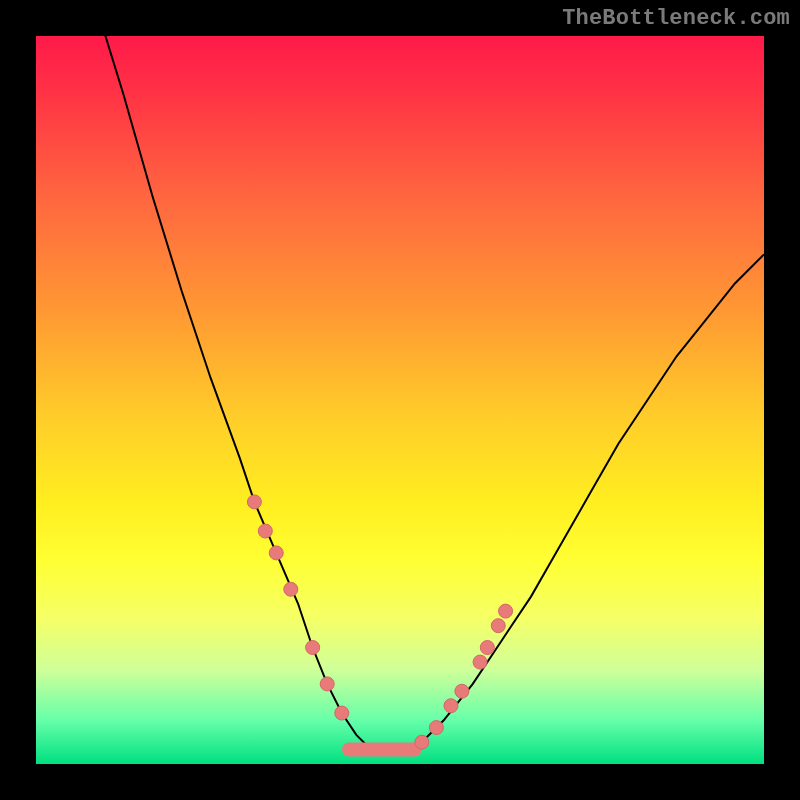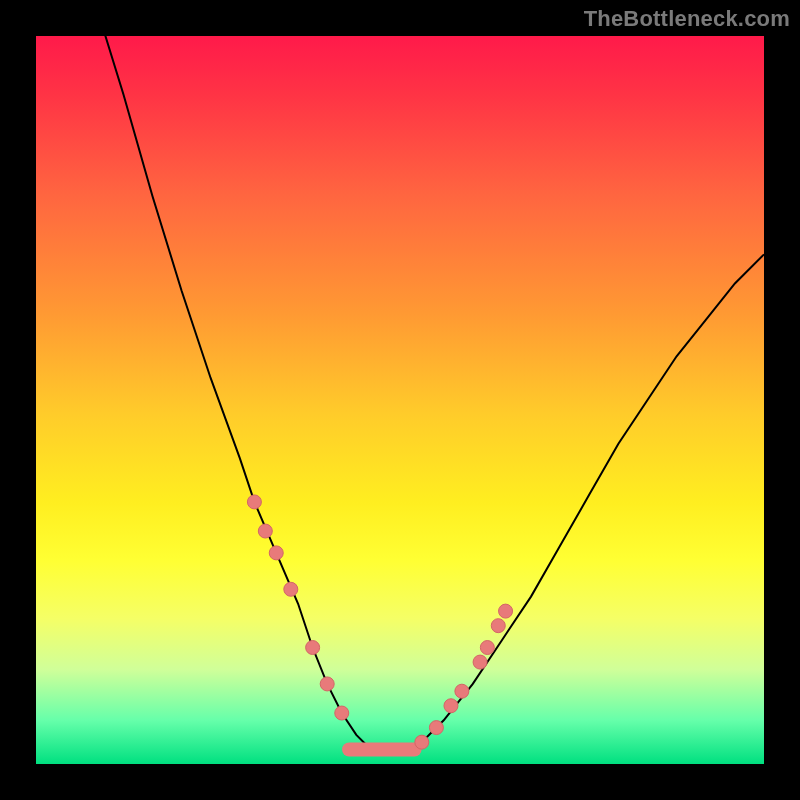--- a/index.html
+++ b/index.html
@@ -26,21 +26,21 @@
       #ffff33 72%,
       #f5ff66 80%,
       #d0ff99 87%,
       #66ffaa 94%,
       #00e080 100%);
   }
   .watermark {
     position: absolute;
     top: 6px;
     right: 10px;
-    font-family: Liberation Sans, sans-serif;
+    font-family: Liberation Mono, monospace;
     font-size: 22px;
     font-weight: 600;
     color: #7a7a7a;
     letter-spacing: 0.2px;
   }
   svg.overlay {
     position: absolute;
     top: 0; left: 0;
     width: 728px; height: 728px;
     overflow: visible;

